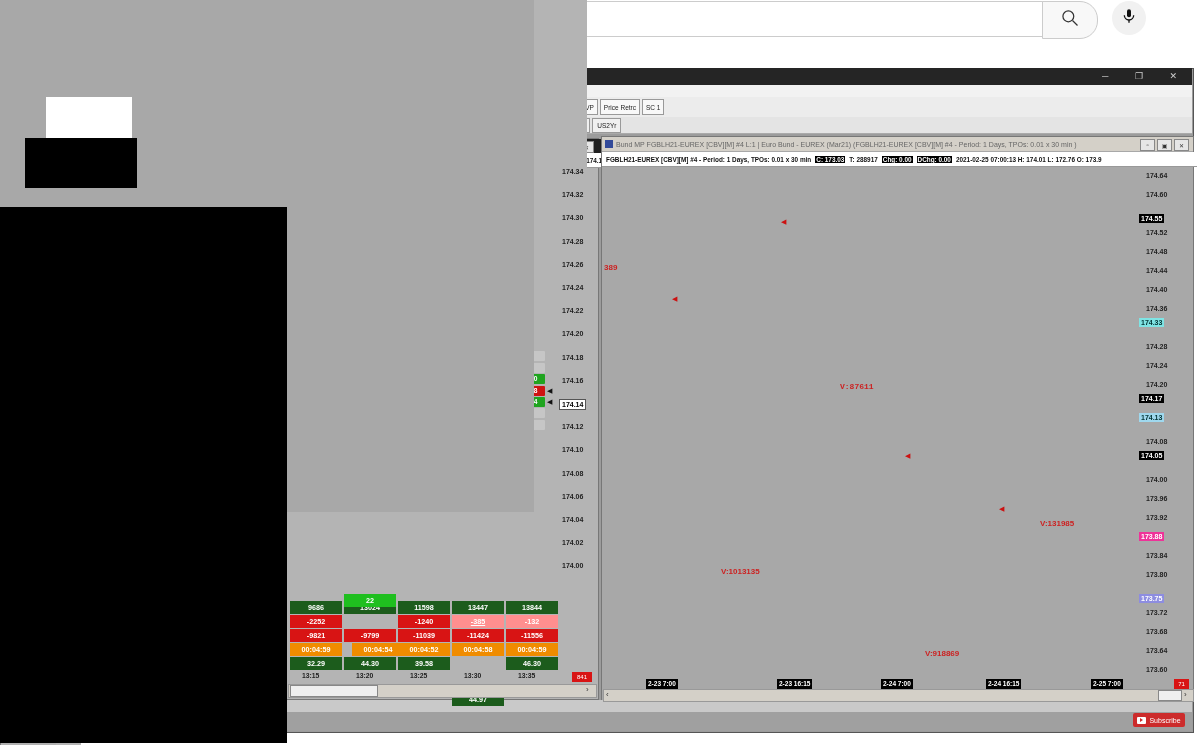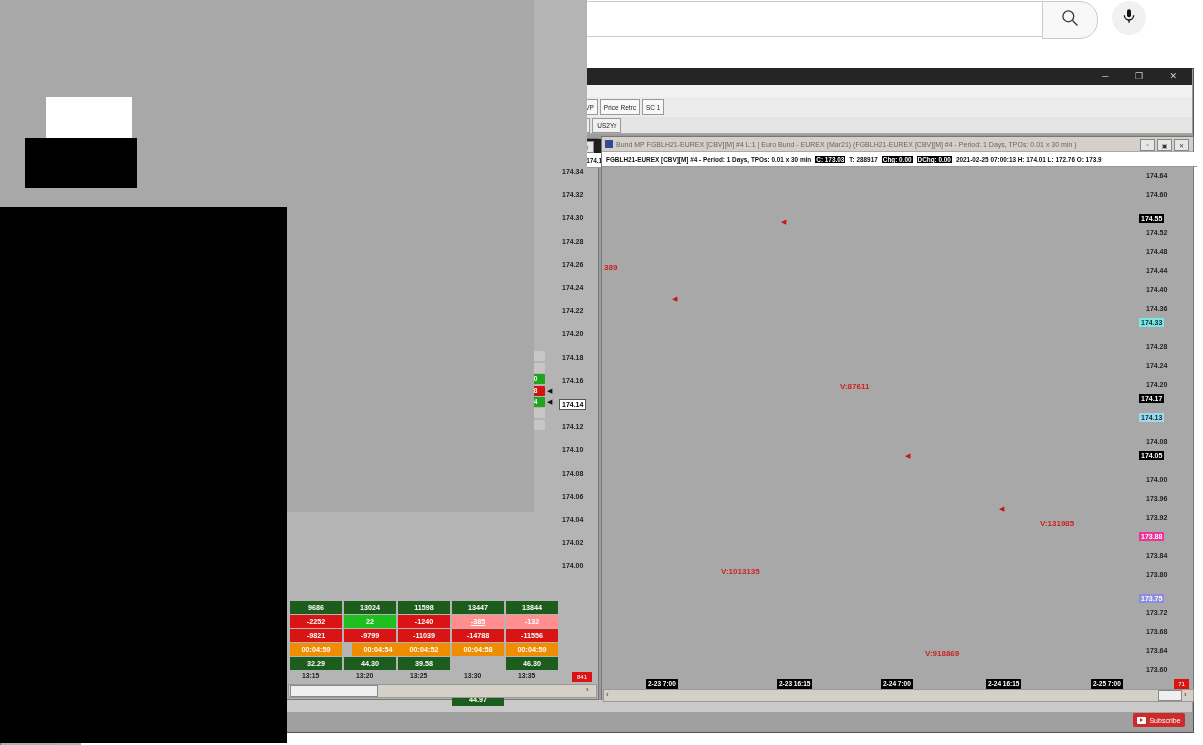--- a/index.html
+++ b/index.html
@@ -249,28 +249,28 @@
       <div class="lcell s-p" style="left: 344px; top: 442.6px;">461 | 304</div>
       <div class="lcell s-rd" style="left: 398px; top: 442.6px;">1571 | 667</div>
       <div class="lcell s-p" style="left: 398px; top: 454px;">406 | 338</div>
       <div class="lcell s-p" style="left: 398px; top: 465.4px;">83 | 0</div>
       <div class="scell sg" style="left: 290px; top: 601px;">9686</div>
       <div class="scell sg" style="left: 344px; top: 601px;">13024</div>
       <div class="scell sg" style="left: 398px; top: 601px;">11598</div>
       <div class="scell sg" style="left: 452px; top: 601px;">13447</div>
       <div class="scell sg" style="left: 506px; top: 601px;">13844</div>
       <div class="scell sr" style="left: 290px; top: 615px;">-2252</div>
-      <div class="scell cg" style="left: 344px; top: 615px;">22</div>
+      <div class="scell cg" style="left: 344px; top: 594px;">22</div>
       <div class="scell sr" style="left: 398px; top: 615px;">-1240</div>
       <div class="scell cp" style="left: 452px; top: 615px; text-decoration: underline;">-385</div>
       <div class="scell cp" style="left: 506px; top: 615px;">-132</div>
       <div class="scell sr" style="left: 290px; top: 629px;">-9821</div>
       <div class="scell sr" style="left: 344px; top: 629px;">-9799</div>
       <div class="scell sr" style="left: 398px; top: 629px;">-11039</div>
-      <div class="scell sr" style="left: 452px; top: 629px;">-14788</div>
+      <div class="scell sr" style="left: 452px; top: 629px;">-11424</div>
       <div class="scell sr" style="left: 506px; top: 629px;">-11556</div>
       <div class="scell so" style="left: 290px; top: 643px;">00:04:59</div>
       <div class="scell so" style="left: 352px; top: 643px;">00:04:54</div>
       <div class="scell so" style="left: 398px; top: 643px;">00:04:52</div>
       <div class="scell so" style="left: 452px; top: 643px;">00:04:58</div>
       <div class="scell so" style="left: 506px; top: 643px;">00:04:59</div>
       <div class="scell sg" style="left: 290px; top: 657px;">32.29</div>
       <div class="scell sg" style="left: 344px; top: 657px;">44.30</div>
       <div class="scell sg" style="left: 398px; top: 657px;">39.58</div>
       <div class="scell sg" style="left: 452px; top: 693px;">44.97</div>
@@ -329,21 +329,21 @@
       <div class="pricelabel" style="left: 1146px; top: 647px;">173.64</div>
       <div class="pricelabel" style="left: 1146px; top: 666px;">173.60</div>
       <div class="chip hk" style="left: 1139px; top: 213.75px;">174.55</div>
       <div class="chip hc" style="left: 1139px; top: 318.25px;">174.33</div>
       <div class="chip hk" style="left: 1139px; top: 394.25px;">174.17</div>
       <div class="chip hc2" style="left: 1139px; top: 413.25px;">174.13</div>
       <div class="chip hk" style="left: 1139px; top: 451.25px;">174.05</div>
       <div class="chip hm" style="left: 1139px; top: 532px;">173.88</div>
       <div class="chip hp" style="left: 1139px; top: 593.75px;">173.75</div>
       <div class="rann" style="left: 604px; top: 263px;">389</div>
-      <div class="rann" style="left: 840px; top: 382px;">V:87611</div>
+      <div class="rann" style="left: 840px; top: 382px; font-family: Liberation Mono, monospace;">V:87611</div>
       <div class="rann" style="left: 721px; top: 567px;">V:1013135</div>
       <div class="rann" style="left: 925px; top: 649px;">V:918869</div>
       <div class="rann" style="left: 1040px; top: 519px;">V:131985</div>
       <div class="rarr" style="left: 672px; top: 295px;">◀</div>
       <div class="rarr" style="left: 781px; top: 218px;">◀</div>
       <div class="rarr" style="left: 905px; top: 452px;">◀</div>
       <div class="rarr" style="left: 999px; top: 505px;">◀</div>
       <div class="tchip" style="left: 646px;">2-23 7:00</div>
       <div class="tchip" style="left: 777px;">2-23 16:15</div>
       <div class="tchip" style="left: 881px;">2-24 7:00</div>

